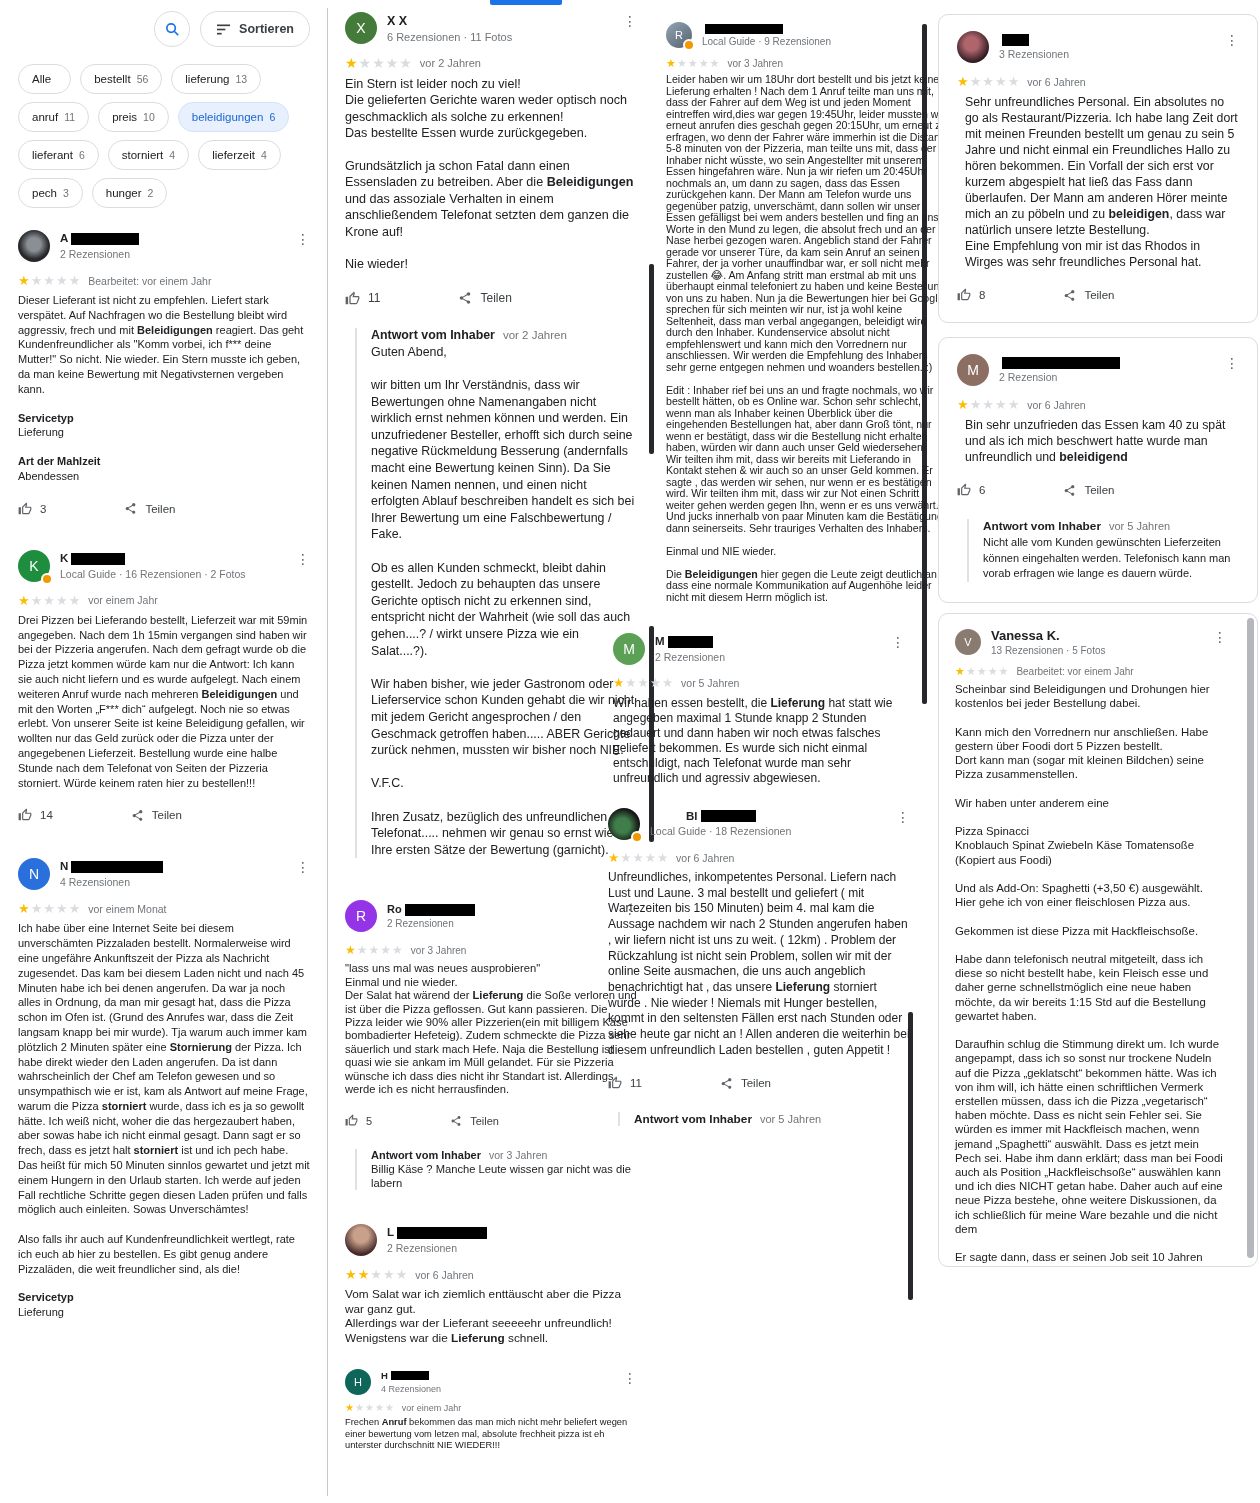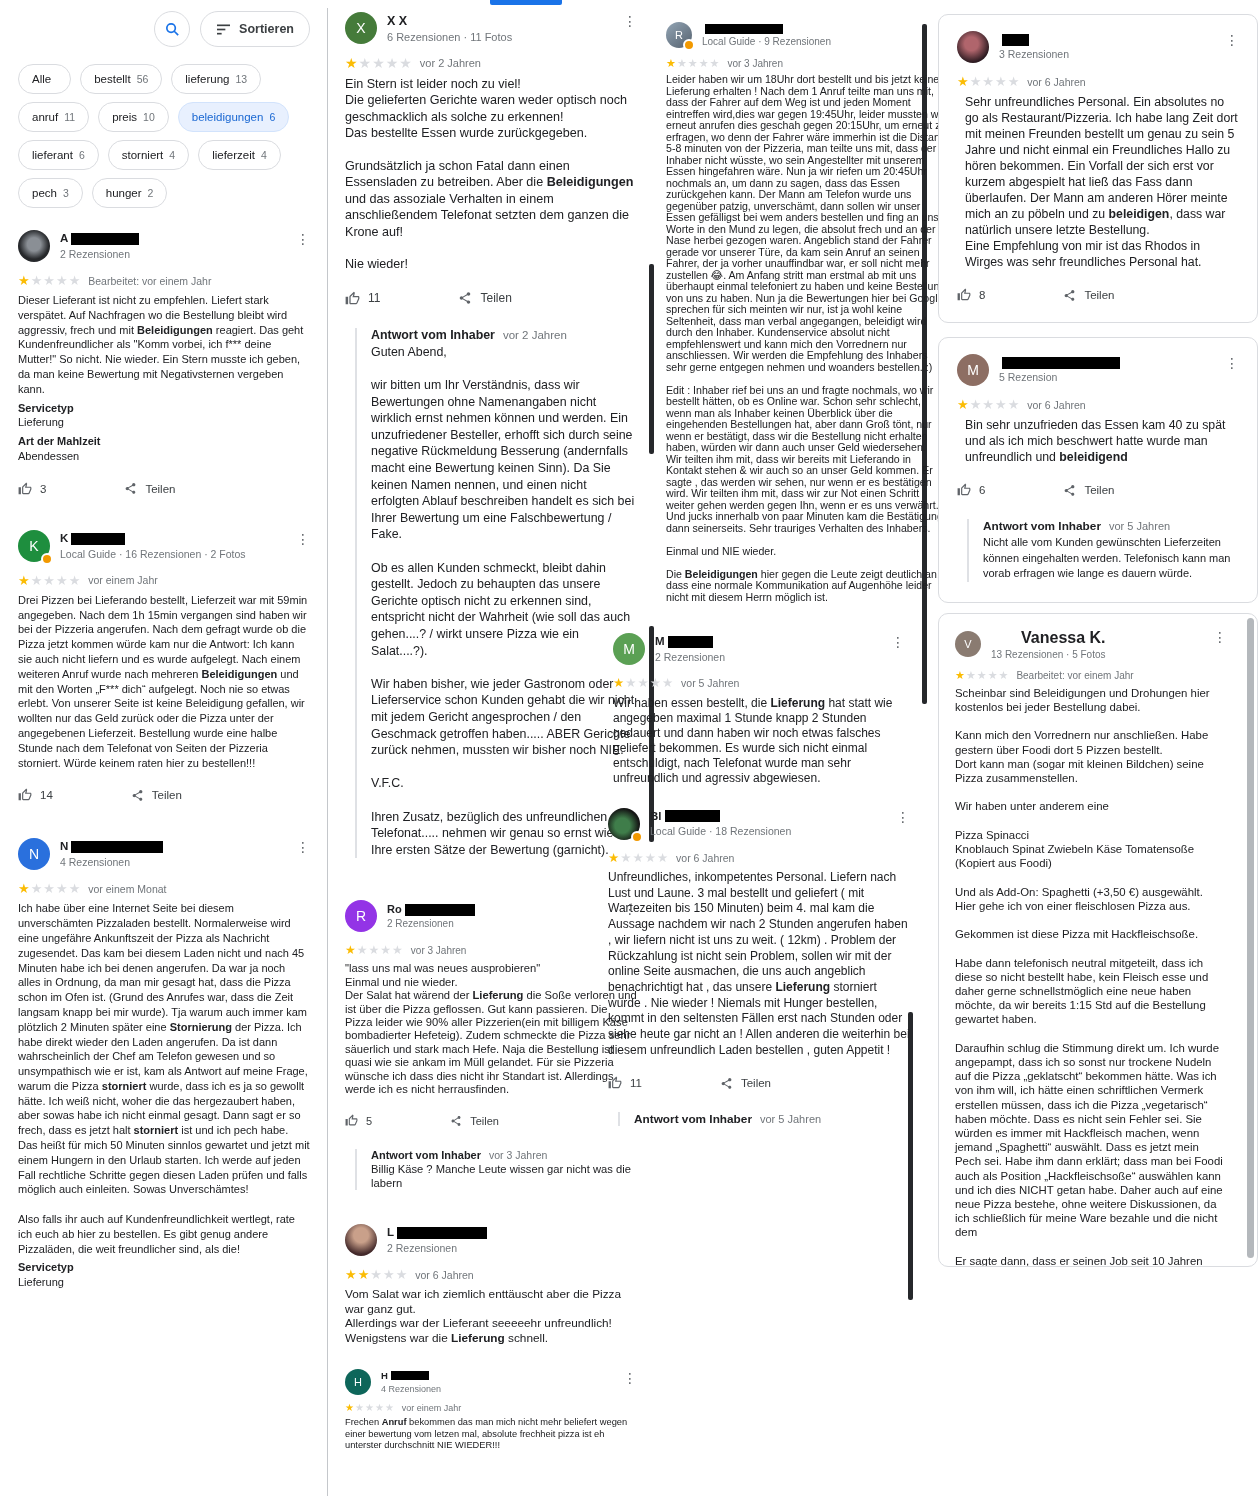--- a/index.html
+++ b/index.html
@@ -34,21 +34,21 @@
   .name-line { font-weight:bold; color:#202124; display:flex; align-items:center; gap:3px; line-height:1.2; }
   .redact { display:inline-block; height:12px; background:#000; }
   .meta { color:#70757a; margin-top:2px; }
   .menu-dots { position:absolute; right:0; top:2px; color:#5f6368; font-size:14px; line-height:1; cursor:pointer; }
   .stars-row { display:flex; align-items:center; gap:7px; margin:12px 0 6px; }
   .stars { letter-spacing:1px; line-height:1; }
   .star { color:#dadce0; }
   .star.on { color:#fbbc04; }
   .date { color:#70757a; }
   .body b { font-weight:bold; }
-  .svc-label { font-weight:bold; margin-top:4px; }
+  .svc-label { font-weight:bold; margin-top:14px; }
   .actions { display:flex; align-items:center; margin-top:18px; color:#3c4043; }
   .act { display:inline-flex; align-items:center; gap:8px; cursor:pointer; }
   .act + .act { margin-left:78px; }
   .act svg { fill:#5f6368; }
   .reply { border-left:2px solid #dfe1e5; padding-left:14px; margin-top:22px; margin-left:10px; }
   .reply-head { display:flex; align-items:baseline; gap:8px; }
   .reply-head b { color:#202124; }
   .reply-date { color:#70757a; }
   .reply-text { margin-top:2px; color:#202124; }
 
@@ -89,33 +89,33 @@
 
   .s-h .name-line { font-size:9.5px; } .s-h .meta, .s-h .date { font-size:9px; }
   .s-h .stars { font-size:10px; } .s-h .body { font-size:9.3px; line-height:11.6px; }
 
   .s-r3 .name-line { font-size:10.5px; } .s-r3 .meta, .s-r3 .date { font-size:10px; }
   .s-r3 .stars { font-size:11px; } .s-r3 .body { font-size:10.6px; line-height:11.5px; }
 
   .s-m3 .name-line { font-size:11.5px; } .s-m3 .meta, .s-m3 .date { font-size:10.5px; }
   .s-m3 .stars { font-size:12.5px; } .s-m3 .body { font-size:12px; line-height:15px; }
 
-  .s-bl .name-line { font-size:11.5px; } .s-bl .meta, .s-bl .date { font-size:10.5px; }
+  .s-bl .name-line { font-size:11.5px;margin-left:36px; } .s-bl .meta, .s-bl .date { font-size:10.5px; }
   .s-bl .stars { font-size:12.5px; } .s-bl .body { font-size:12px; line-height:15.7px; }
   .s-bl .actions { font-size:11.5px; }
   .s-bl .reply-head b { font-size:11.8px; } .s-bl .reply-date { font-size:11px; }
   .s-bl .reply-text { font-size:11.8px; line-height:15.5px; }
 
   .s-c4 .name-line { font-size:11.5px; } .s-c4 .meta, .s-c4 .date { font-size:10.5px; }
   .s-c4 .stars { font-size:13px; } .s-c4 .body { font-size:12.3px; line-height:16px;margin-left:8px; }
   .s-c4 .actions { font-size:11.5px; }
   .s-c4 .reply-head b { font-size:11.8px; } .s-c4 .reply-date { font-size:11px; }
   .s-c4 .reply-text { font-size:11px; line-height:15.5px; }
 
-  .s-v .name-line { font-size:16px;justify-content:flex-end; } .s-v .meta, .s-v .date { font-size:10px; }
+  .s-v .name-line { font-size:13px; } .s-v .meta, .s-v .date { font-size:10px; }
   .s-v .stars { font-size:11px; } .s-v .body { font-size:11.4px; line-height:14.2px; }
 
   
   .c4-box { border:1px solid #dadce0; border-radius:10px; padding:16px 18px 20px; background:#fff; }
   .v-panel { position:relative; border:1px solid #dadce0; border-radius:10px; padding:14px 30px 14px 16px; margin-top:10px; height:654px; overflow:hidden; }
   .v-thumb { position:absolute; right:3px; top:4px; width:7px; height:640px; background:#b4b8bc; border-radius:4px; }
 
   
   .vline { position:absolute; background:#c4c7cb; width:1px; }
   .sb-dark { position:absolute; width:5px; background:#26282b; border-radius:2px; }
@@ -556,21 +556,21 @@
     <article class="card s-c4 c4-box" style="margin-top:14px;">
       <header class="card-head">
         <div class="avatar av-m4">
             <span>M</span>
           </div>
         <div class="who">
           <div class="name-line">
               <span></span>
               <span class="redact" style="width:118px"></span>
             </div>
-          <div class="meta">5 Rezension</div>
+          <div class="meta">2 Rezension</div>
         </div>
         <div class="menu-dots">⋮</div>
       </header>
       <div class="stars-row">
         <span class="stars"><span class="star on">★</span><span class="star">★</span><span class="star">★</span><span class="star">★</span><span class="star">★</span></span>
         <span class="date">vor 6 Jahren</span>
       </div>
       <div class="body">Bin sehr unzufrieden das Essen kam 40 zu spät und als ich mich beschwert hatte wurde man unfreundlich und <b>beleidigend</b></div>
       <div class="actions">
         <span class="act">

